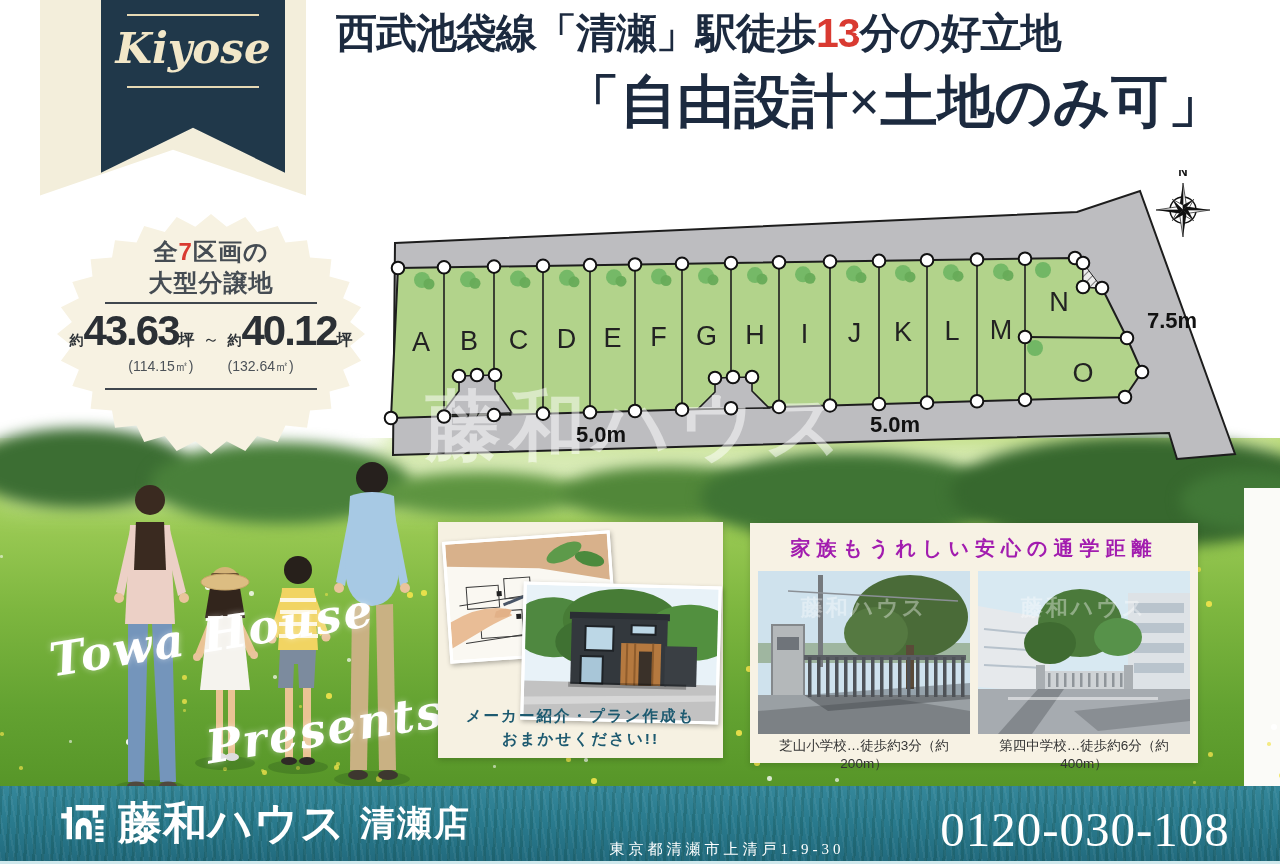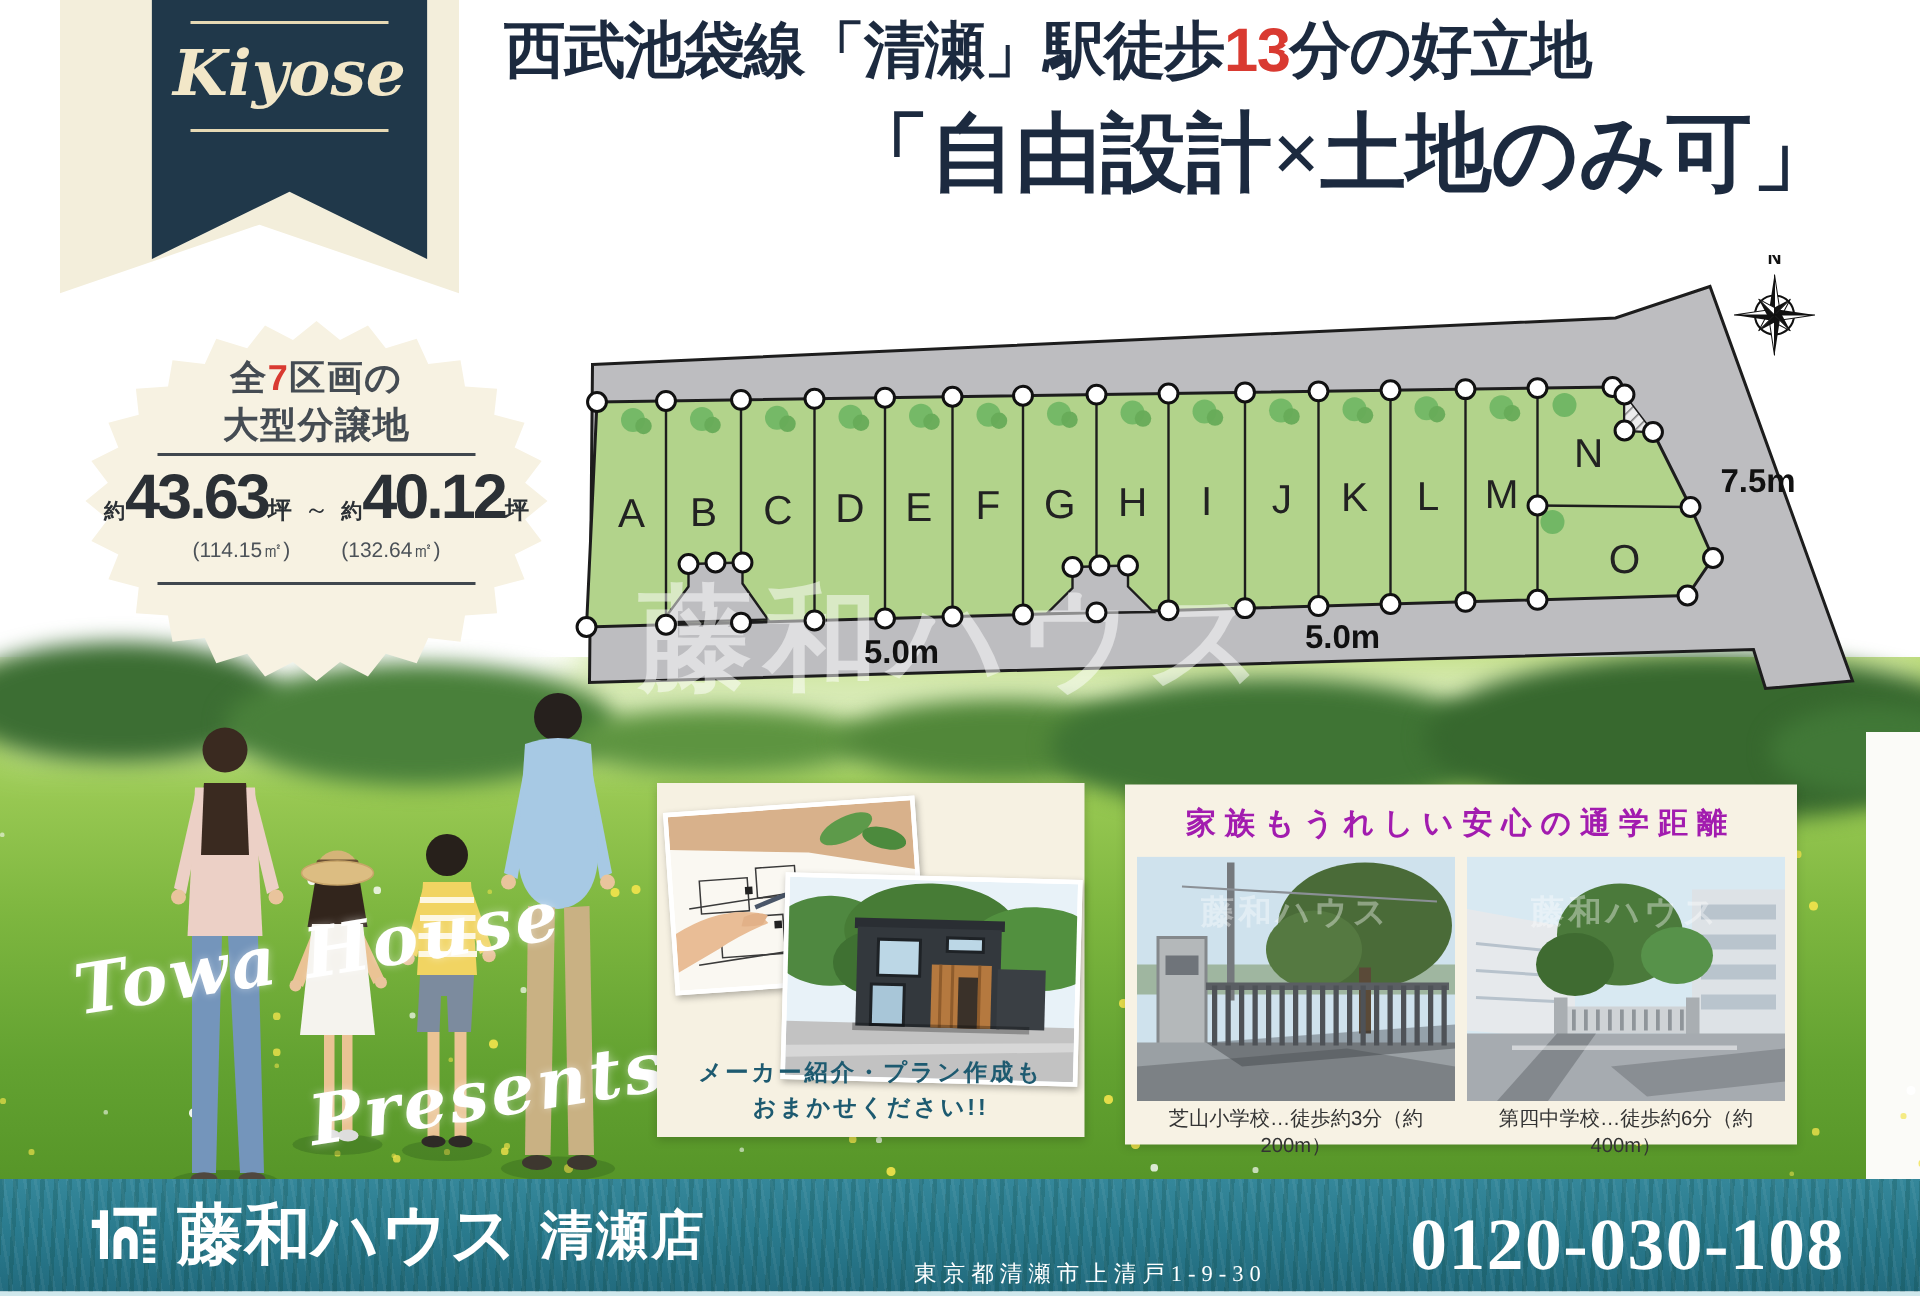--- a/index.html
+++ b/index.html
@@ -92,21 +92,21 @@
   #brand-row{position:absolute;left:54px;top:0;height:75px;display:flex;align-items:center;z-index:1;}
   #brand-name{color:#fff;font-size:44px;font-weight:900;letter-spacing:1px;margin-left:10px;}
   #branch-name{color:#fff;font-size:35px;font-weight:600;letter-spacing:2px;margin-left:14px;}
   #access-box{position:absolute;left:572px;top:8px;width:310px;height:40px;background:#fff;z-index:1;
       display:flex;align-items:center;justify-content:center;color:#1c3c63;font-weight:800;font-size:16.5px;}
   #address{position:absolute;left:572px;top:54px;width:310px;text-align:center;color:#fff;z-index:1;
       font-family:"Liberation Serif",serif;font-size:15px;letter-spacing:4px;white-space:nowrap;}
   #contact-note{position:absolute;left:893px;top:3px;width:384px;text-align:center;color:#fff;
       font-size:12.5px;letter-spacing:.5px;z-index:1;}
   #phone{position:absolute;left:893px;top:17px;width:384px;text-align:center;color:#fff;z-index:1;
-      font-family:"Liberation Serif",serif;font-size:49px;font-weight:700;letter-spacing:1px;line-height:1.1;}
+      font-family:"Liberation Serif",serif;font-size:49px;font-weight:400;letter-spacing:1px;line-height:1.1;}
 </style>
 </head>
 <body>
 
 <div class="abs" id="sky"></div>
 <div class="abs" id="field"></div>
 <div class="abs" id="haze"></div>
 <div id="clouds">
     <div class="cloud" style="left:1030px;top:52px;width:300px;height:110px;opacity:0.95"></div>
     <div class="cloud" style="left:1140px;top:120px;width:160px;height:70px;opacity:0.9"></div>

